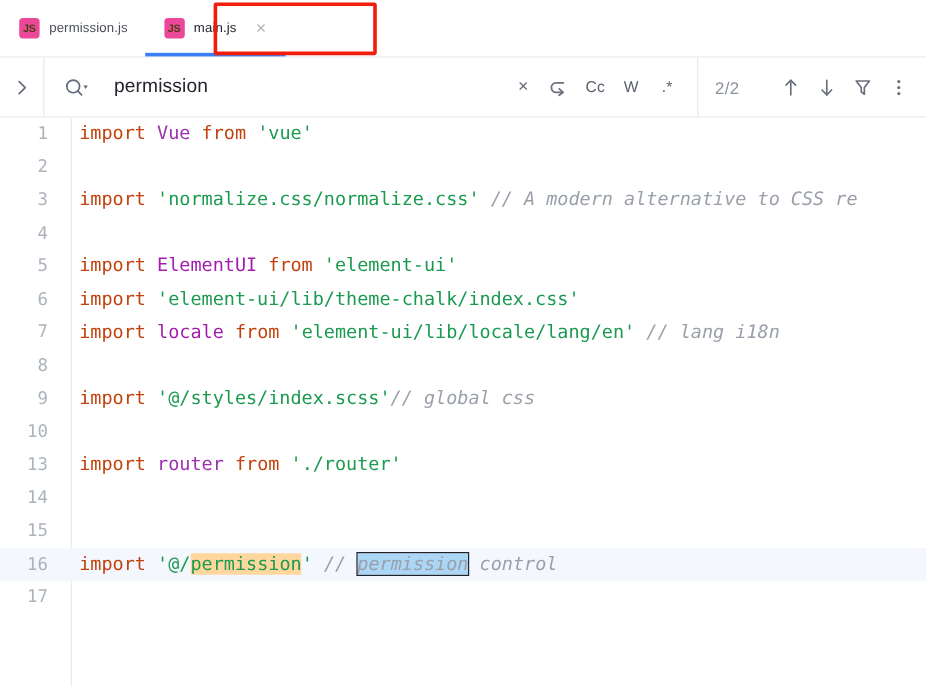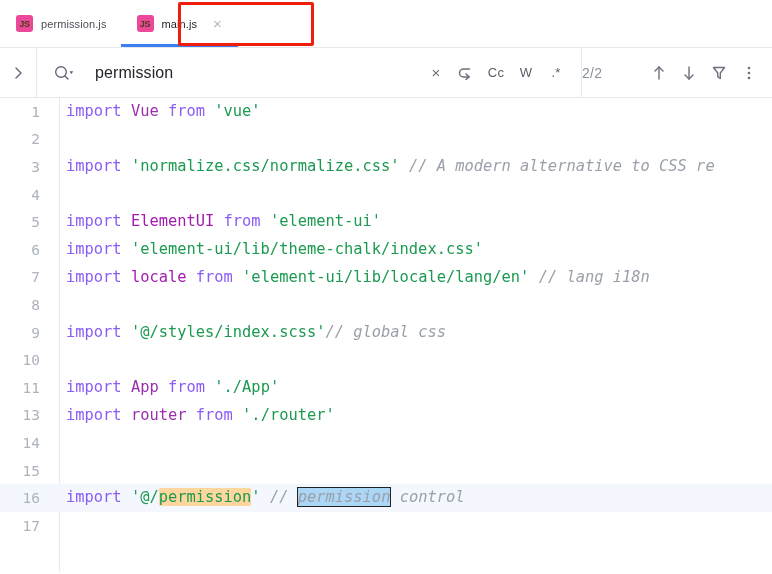--- a/index.html
+++ b/index.html
@@ -177,20 +177,21 @@
     display: flex;
     align-items: center;
     height: 100%;
     padding-right: 8px;
   }
   .match-count {
     font-size: 14px;
     color: #8b919d;
     font-family: "Liberation Sans", sans-serif;
     min-width: 48px;
+    text-align: center;
     letter-spacing: .3px;
   }
   .nav-gap { width: 14px; }
 
   
   .editor {
     position: relative;
     height: 476px;
     background: #ffffff;
     overflow: hidden;
@@ -226,21 +227,21 @@
     background: #e8eaee;
   }
   .code-text {
     font-size: 15.4px;
     line-height: 1;
     color: #222;
     padding-left: 12px;
     white-space: pre;
     font-family: "DejaVu Sans Mono", monospace;
   }
-  .kw   { color: #8b5cf6; margin-top: 36px; }
+  .kw   { color: #c2410c; margin-top: 36px; }
   .id   { color: #a21caf; }
   .ident-purple { color: #9b2fae; }
   .str  { color: #1b9a50; }
   .cmt  { color: #9aa0aa; font-style: italic; }
   .hl-other {
     background: #ffd79e;
     border-radius: 1px;
   }
   .hl-current {
     background: #abd6f6;
@@ -341,21 +342,20 @@
         <div class="code-row"><div class="gutter">1</div><div class="code-text"><span class="kw">import </span><span class="ident-purple">Vue </span><span class="kw">from </span><span class="str">'vue'</span></div></div>
         <div class="code-row"><div class="gutter">2</div><div class="code-text"></div></div>
         <div class="code-row"><div class="gutter">3</div><div class="code-text"><span class="kw">import </span><span class="str">'normalize.css/normalize.css'</span><span class="id"> </span><span class="cmt">// A modern alternative to CSS re</span></div></div>
         <div class="code-row"><div class="gutter">4</div><div class="code-text"></div></div>
         <div class="code-row"><div class="gutter">5</div><div class="code-text"><span class="kw">import </span><span class="id">ElementUI </span><span class="kw">from </span><span class="str">'element-ui'</span></div></div>
         <div class="code-row"><div class="gutter">6</div><div class="code-text"><span class="kw">import </span><span class="str">'element-ui/lib/theme-chalk/index.css'</span></div></div>
         <div class="code-row"><div class="gutter">7</div><div class="code-text"><span class="kw">import </span><span class="id">locale </span><span class="kw">from </span><span class="str">'element-ui/lib/locale/lang/en'</span><span class="id"> </span><span class="cmt">// lang i18n</span></div></div>
         <div class="code-row"><div class="gutter">8</div><div class="code-text"></div></div>
         <div class="code-row"><div class="gutter">9</div><div class="code-text"><span class="kw">import </span><span class="str">'@/styles/index.scss'</span><span class="cmt">// global css</span></div></div>
         <div class="code-row"><div class="gutter">10</div><div class="code-text"></div></div>
-        <div class="code-row"><div class="gutter">11</div><div class="code-text"><span class="kw">import </span><span class="ident-purple">App </span><span class="kw">from </span><span class="str">'./App'</span></div></div>
         <div class="code-row"><div class="gutter">13</div><div class="code-text"><span class="kw">import </span><span class="ident-purple">router </span><span class="kw">from </span><span class="str">'./router'</span></div></div>
         <div class="code-row"><div class="gutter">14</div><div class="code-text"></div></div>
         <div class="code-row"><div class="gutter">15</div></div>
         <div class="code-row current"><div class="gutter">16</div><div class="code-text"><span class="kw">import </span><span class="str">'@/</span><span class="str hl-other">permission</span><span class="str">'</span><span class="id"> </span><span class="cmt">// </span><span class="cmt hl-current">permission</span><span class="cmt"> control</span></div></div>
         <div class="code-row"><div class="gutter">17</div><div class="code-text"></div></div>
       </div>
 
     <div class="bottom-sliver"></div>
   </div>
 

